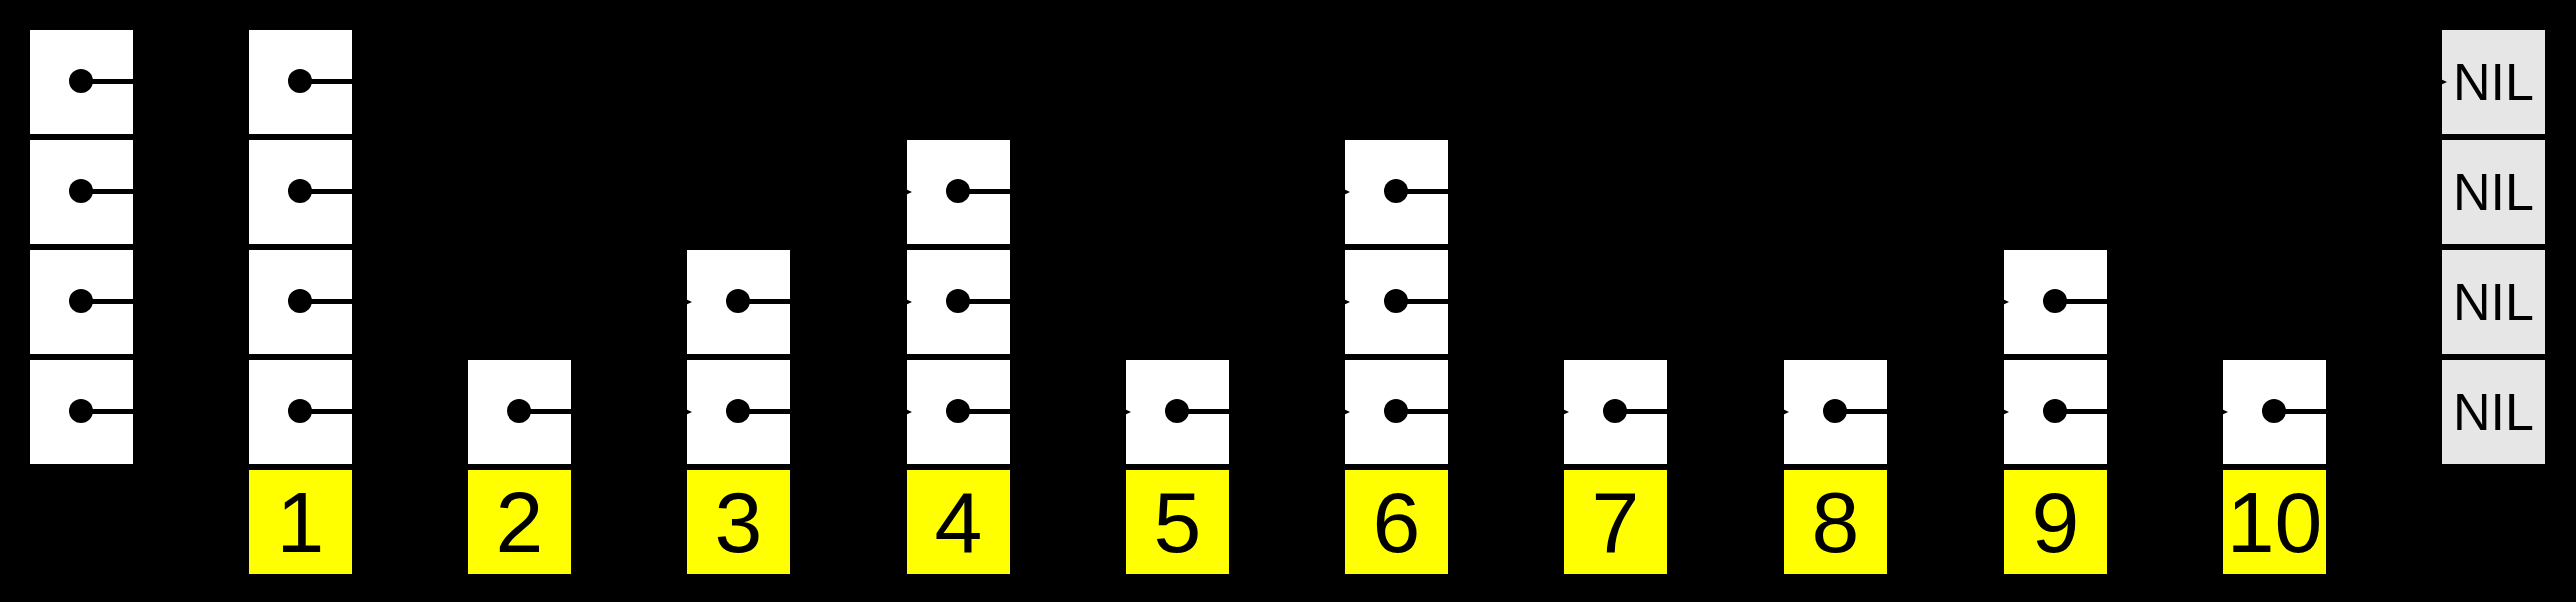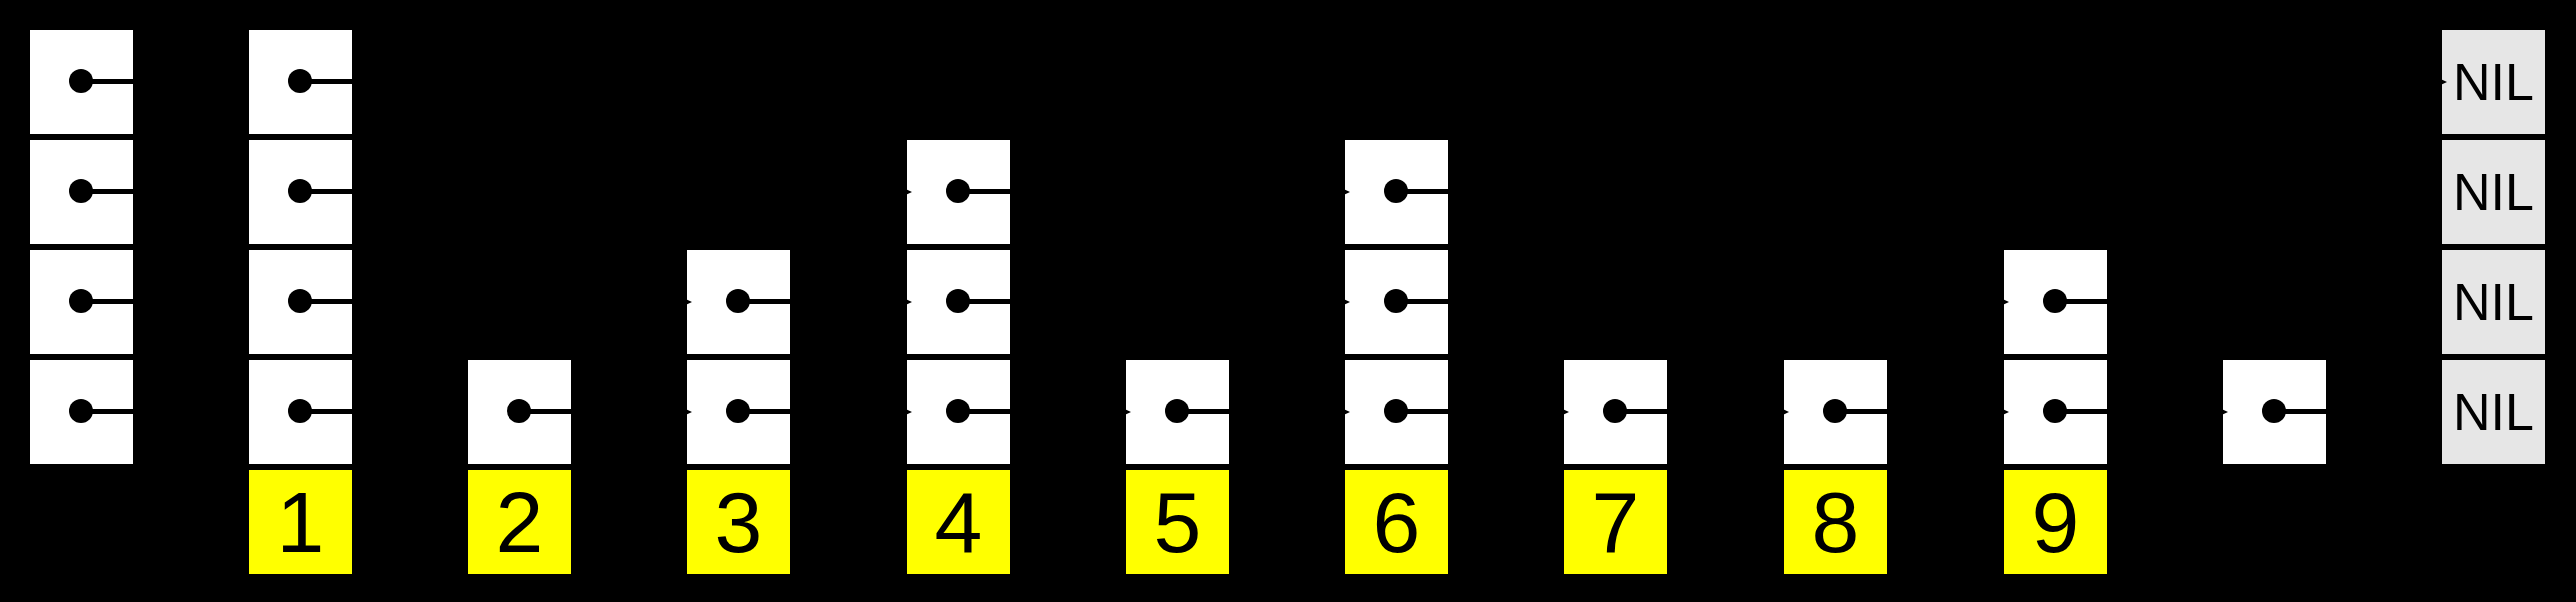--- a/index.html
+++ b/index.html
@@ -180,20 +180,21 @@
       <span class="pline" style="background: rgb(0, 0, 0);"></span>
       <span class="dot" style="background: rgb(0, 0, 0);"></span>
       <span class="tip" style="border-left-color: rgb(0, 0, 0);"></span>
     </div>
     <div class="label-cell" style="left: 2004px; top: 470px; background: rgb(255, 255, 0); color: rgb(0, 0, 0);">9</div>
     <div class="cell" style="left: 2223px; top: 360px; background: rgb(255, 255, 255);">
       <span class="pline" style="background: rgb(0, 0, 0);"></span>
       <span class="dot" style="background: rgb(0, 0, 0);"></span>
       <span class="tip" style="border-left-color: rgb(0, 0, 0);"></span>
     </div>
+    <div class="label-cell" style="left: 2223px; top: 470px; background: rgb(255, 255, 0); color: rgb(0, 0, 0);">10</div>
     <div class="cell nil-cell" style="left: 2442px; top: 29.5px; background: rgb(230, 230, 230); color: rgb(0, 0, 0);">
       <span class="tip" style="border-left-color: rgb(0, 0, 0);"></span>
       <span>NIL</span>
     </div>
     <div class="cell nil-cell" style="left: 2442px; top: 140px; background: rgb(230, 230, 230); color: rgb(0, 0, 0);">
       <span>NIL</span>
     </div>
     <div class="cell nil-cell" style="left: 2442px; top: 250px; background: rgb(230, 230, 230); color: rgb(0, 0, 0);">
       <span>NIL</span>
     </div>

